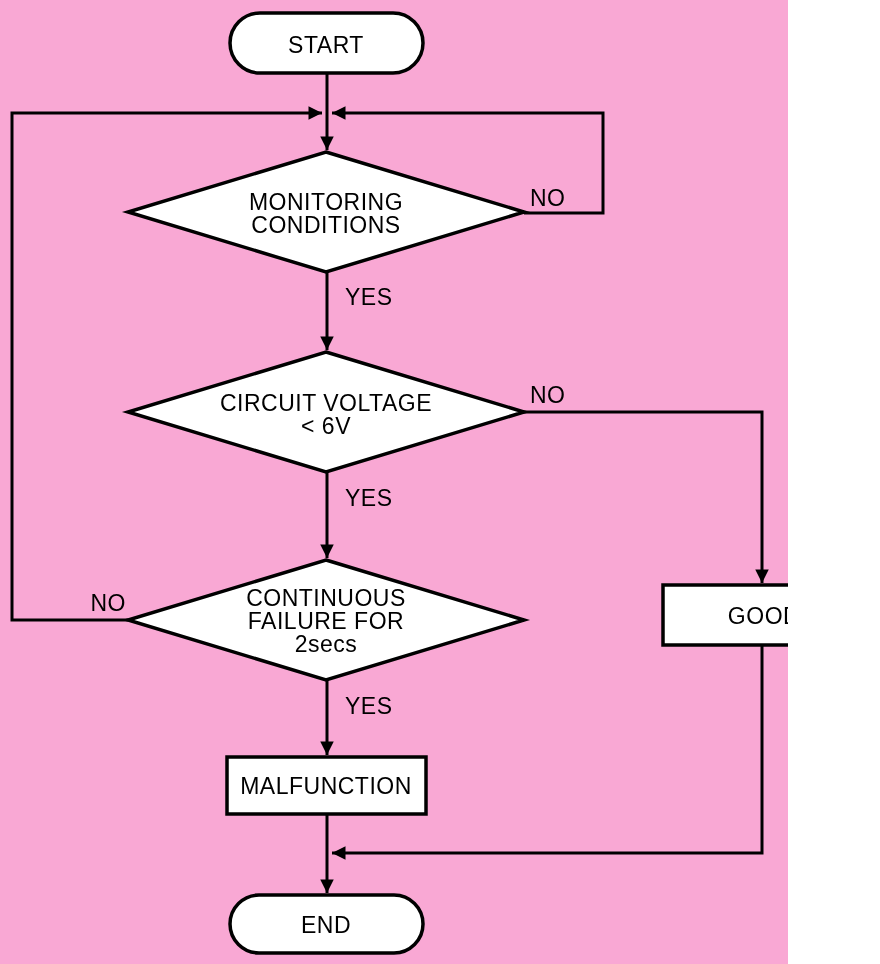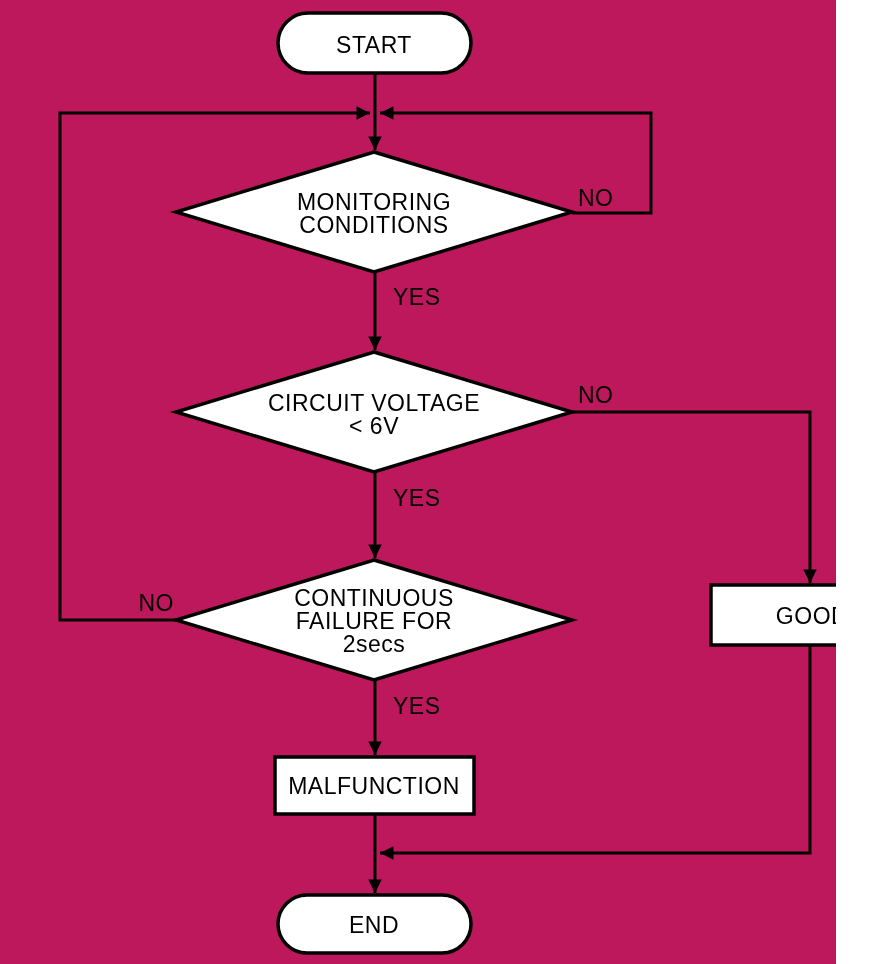--- a/index.html
+++ b/index.html
@@ -4,23 +4,22 @@
 <style>
   html, body {
     margin: 0;
     padding: 0;
     background: #ffffff;
   }
   .stage {
     position: relative;
     width: 788px;
     height: 964px;
-    background: #be185d;
+    background: #f9a8d4;
     overflow: hidden;
-    padding-left: 48px;
   }
   svg {
     display: block;
   }
   .edge {
     fill: none;
     stroke: #000000;
     stroke-width: 3;
   }
   .shape {

